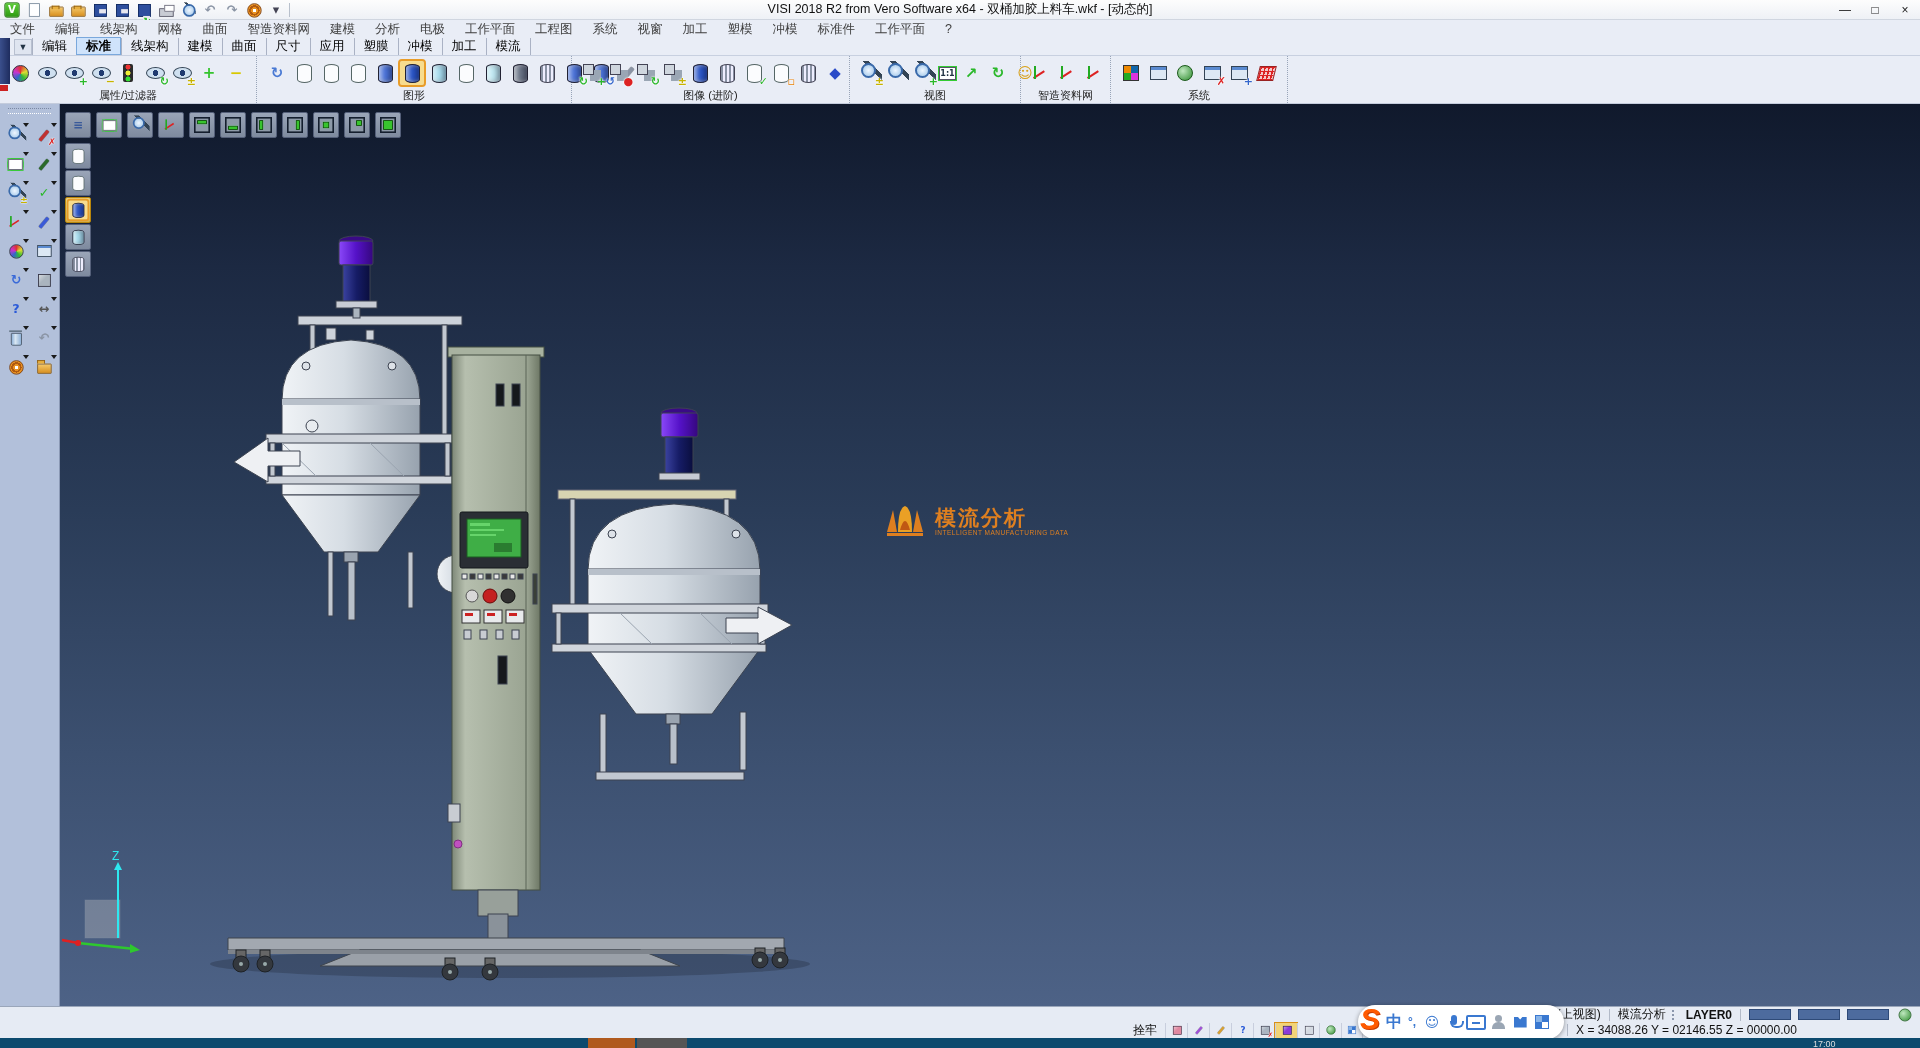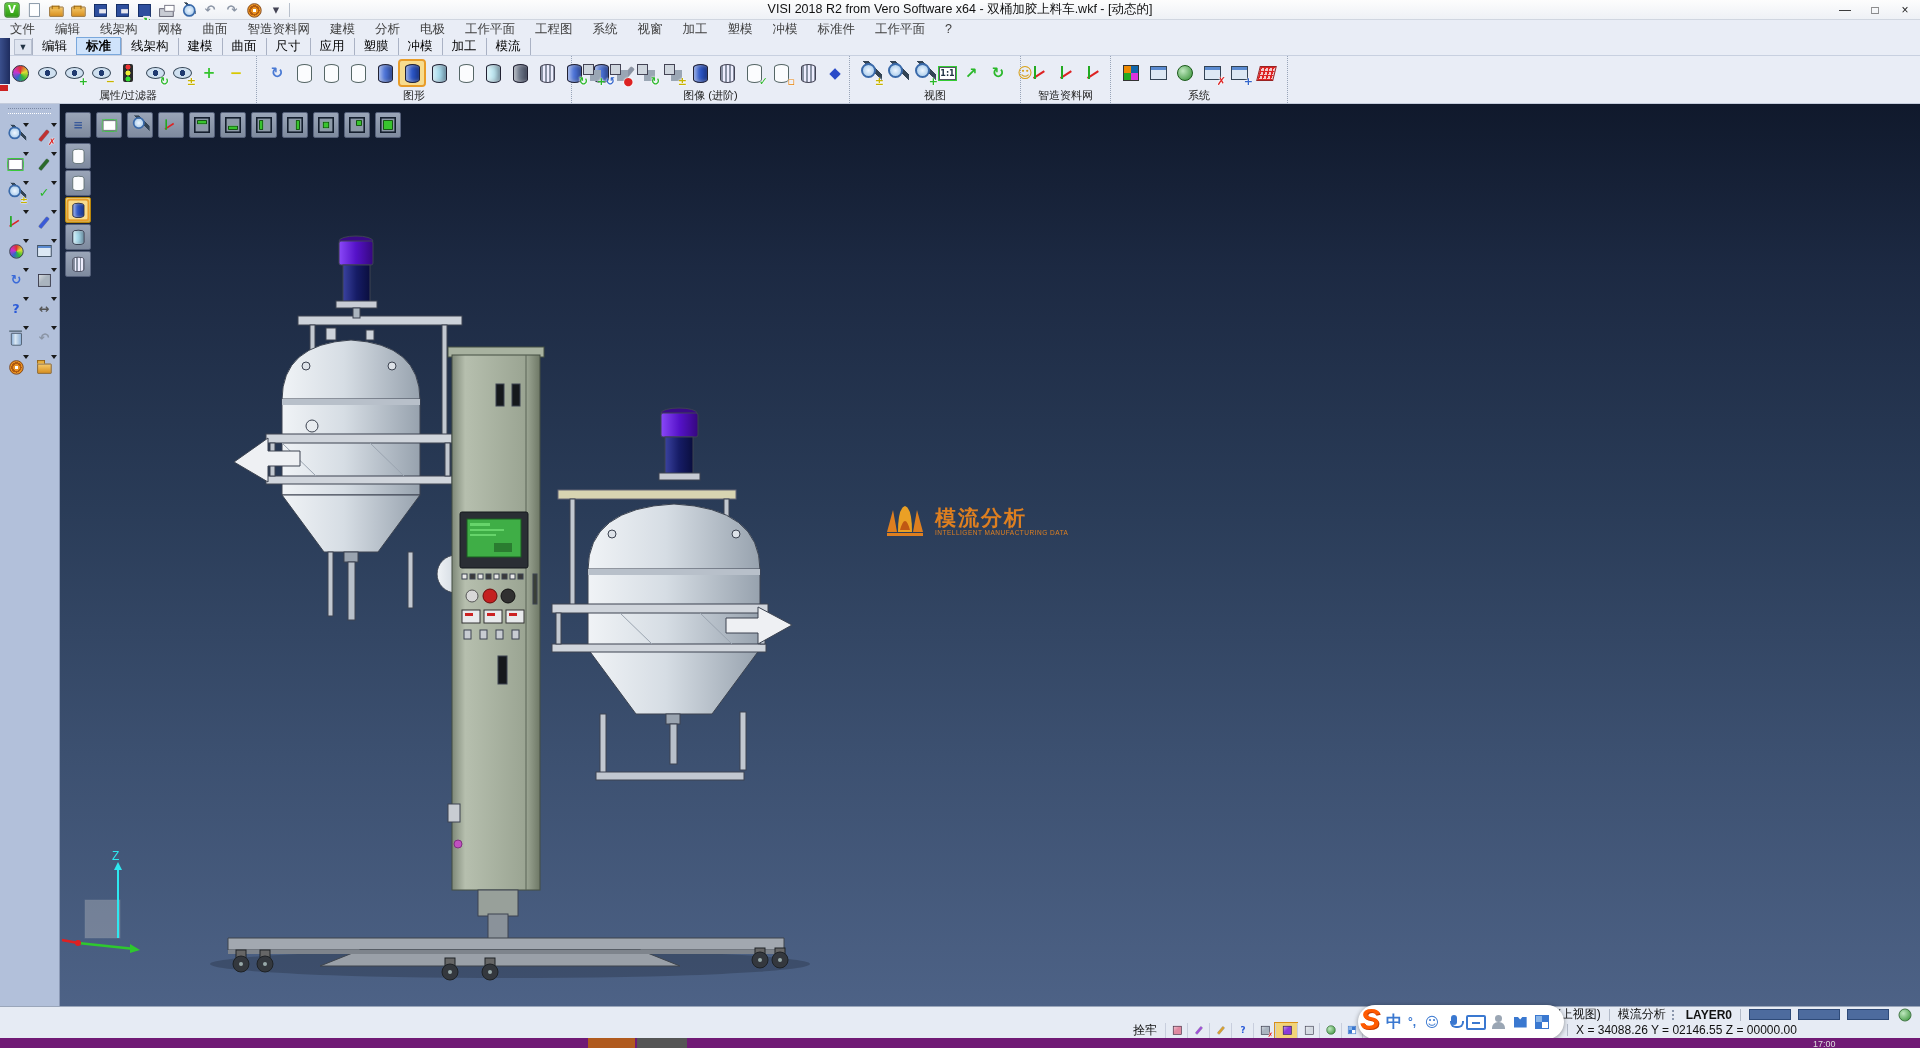--- a/index.html
+++ b/index.html
@@ -147,21 +147,21 @@
   #sb-lock{margin-left:1133px;}
   #sb-icons{display:flex;margin-left:8px;}
   .sb-cell{width:22px;height:15px;display:flex;align-items:center;justify-content:center;border-left:1px solid #c8cedd;}
   .sb-cell:last-child{border-right:1px solid #c8cedd;}
   .sb-cell .ic{transform:scale(.58);}
   .sb-cell.sel{background:#f2d478;outline:1px solid #d89018;}
   #sb-esps{margin-left:18px;}
   #sb-units{margin-left:28px;}
   #status2 .sep{width:1px;height:12px;background:#b2bac8;margin:0 8px;}
   
-  #sliver{position:absolute;left:0;top:1038px;width:1920px;height:10px;background:#701a75;z-index:60;overflow:hidden;}
+  #sliver{position:absolute;left:0;top:1038px;width:1920px;height:10px;background:#0c4a6e;z-index:60;overflow:hidden;}
   #sliver-orange{position:absolute;left:588px;top:0;width:47px;height:10px;background:#b05a1e;}
   #sliver-gray{position:absolute;left:637px;top:0;width:50px;height:10px;background:#555;}
   #sliver-clock{position:absolute;left:1813px;top:1px;color:#ddd;font-size:9px;}
   
   #sogou{position:absolute;left:1358px;top:1005px;width:206px;height:34px;background:#fff;border-radius:17px;
       box-shadow:0 1px 5px rgba(0,0,0,.4);z-index:50;display:flex;align-items:center;padding:0 10px 0 2px;gap:6px;}
   #sogou-logo{color:#ff5a00;font-size:30px;font-weight:bold;font-style:italic;line-height:26px;margin-top:-6px;
       text-shadow:1px 1px 0 #c83c00;}
   #sogou-lang{color:#3a78d0;font-size:16px;font-weight:bold;}
   #sogou-tone{color:#3a78d0;font-size:12px;font-weight:bold;}

